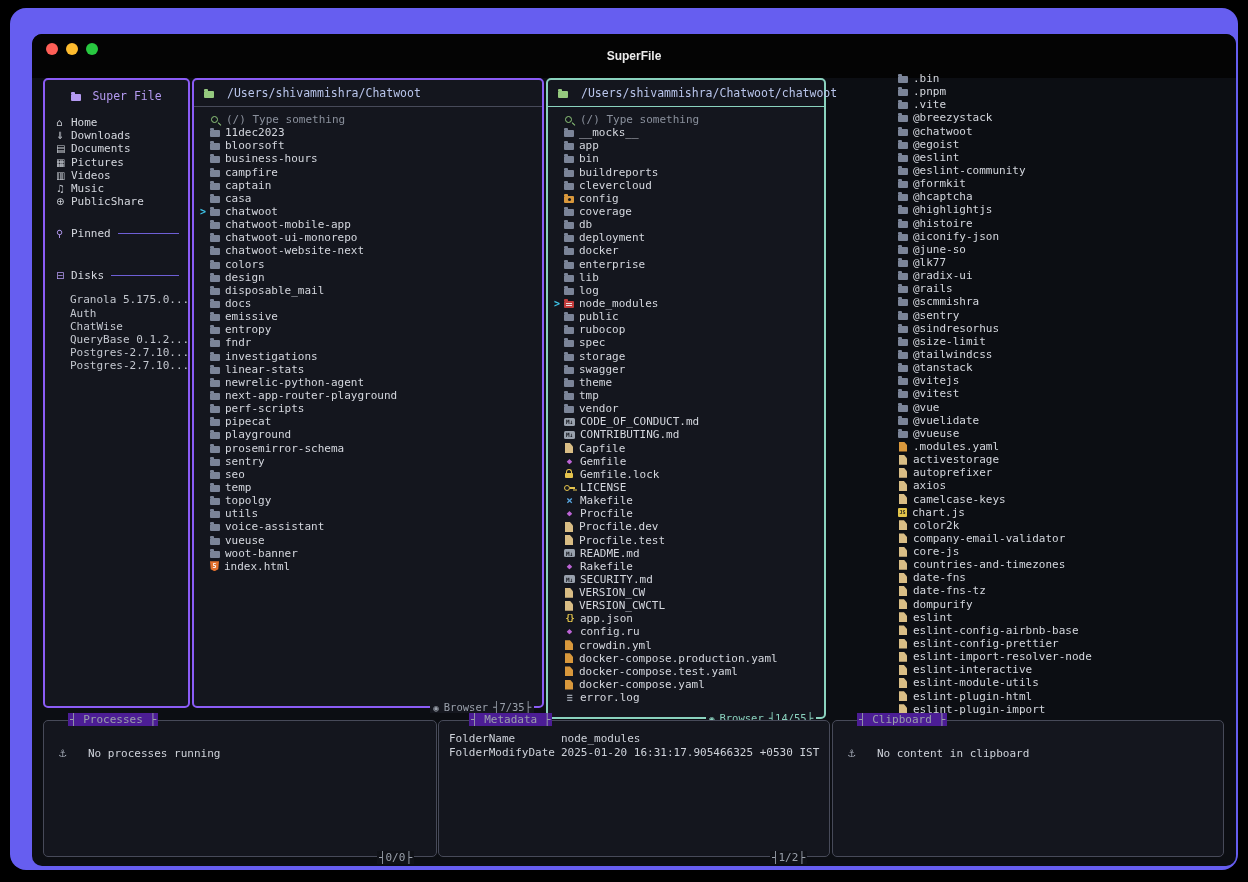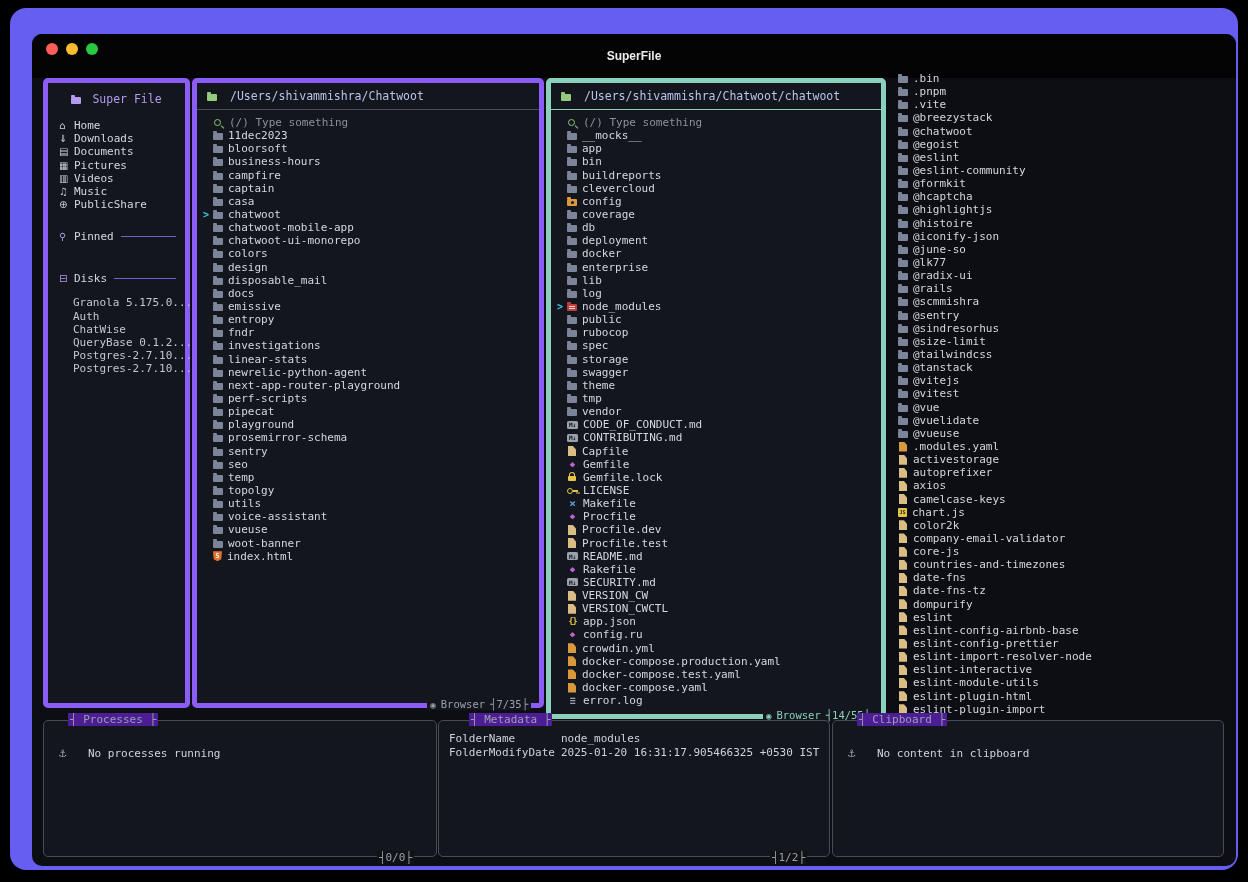--- a/index.html
+++ b/index.html
@@ -6,24 +6,24 @@
   body{width:1248px;height:882px;background:#000;position:relative;overflow:hidden;
        font-family:"DejaVu Sans Mono",monospace;-webkit-font-smoothing:antialiased;}
   .frame{position:absolute;left:10px;top:8px;width:1228px;height:862px;background:#665ef0;border-radius:16px;}
   .window{position:absolute;left:22px;top:26px;width:1204px;height:832px;background:#0c0e13;border-radius:10px;overflow:hidden;}
   .titlebar{height:44px;background:#040404;position:relative;display:flex;align-items:center;}
   .lights{position:absolute;left:14px;top:9px;display:flex;gap:8px;}
   .light{width:12px;height:12px;border-radius:50%;}
   .l-red{background:#ff5f57;}.l-yellow{background:#febc2e;}.l-green{background:#28c840;}
   .wtitle{width:100%;text-align:center;font-family:"Liberation Sans",sans-serif;font-weight:bold;font-size:12px;color:#ececec;}
 
-  .panel{position:absolute;background:#14161e;border:5px solid #8b5cf6;border-radius:5px;box-sizing:border-box;}
+  .panel{position:absolute;background:#14161e;border:2px solid #8b5cf6;border-radius:5px;box-sizing:border-box;}
   .sidebar{left:11px;top:44px;width:147px;height:630px;}
   .p1{left:160px;top:44px;width:352px;height:630px;}
-  .p2{left:514px;top:44px;width:340px;height:641px;border-color:#8ad2be;}
+  .p2{left:514px;top:44px;width:280px;height:641px;border-color:#8ad2be;}
   .preview{position:absolute;left:866px;top:38px;width:336px;height:650px;overflow:hidden;}
 
   .phead{height:26px;display:flex;align-items:center;gap:8px;padding:0 10px;border-bottom:1px solid #474a59;
          color:#b8c4ea;font-size:11.5px;white-space:nowrap;}
   .p2 .phead{border-bottom-color:#8ad2be;}
   .plist{padding:6px 6px 0 6px;}
 
   .row{height:13.15px;line-height:13.15px;display:flex;align-items:center;font-size:11px;color:#d4d7de;white-space:nowrap;}
   .chev{width:10px;flex:none;color:#3ec3e8;font-weight:bold;font-size:10px;}
   .lbl{white-space:nowrap;}
@@ -234,20 +234,25 @@
               <span class="lbl">chatwoot-mobile-app</span>
             </div>
             <div class="row">
               <span class="chev"></span>
               <span class="ic dir"></span>
               <span class="lbl">chatwoot-ui-monorepo</span>
             </div>
             <div class="row">
               <span class="chev"></span>
               <span class="ic dir"></span>
+              <span class="lbl">chatwoot-website-next</span>
+            </div>
+            <div class="row">
+              <span class="chev"></span>
+              <span class="ic dir"></span>
               <span class="lbl">colors</span>
             </div>
             <div class="row">
               <span class="chev"></span>
               <span class="ic dir"></span>
               <span class="lbl">design</span>
             </div>
             <div class="row">
               <span class="chev"></span>
               <span class="ic dir"></span>

